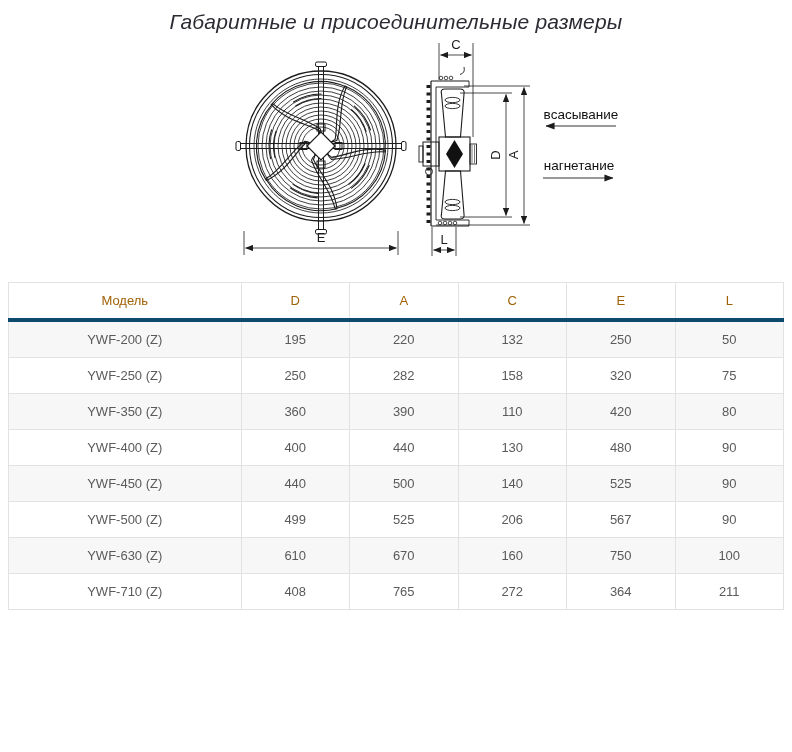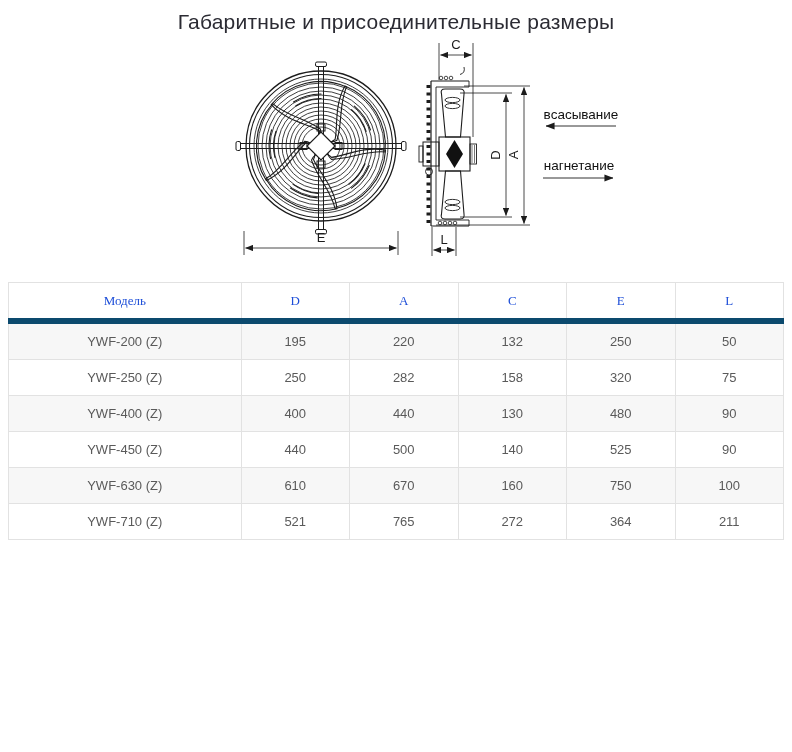--- a/index.html
+++ b/index.html
@@ -6,20 +6,21 @@
   body{width:792px;font-family:"Liberation Sans",sans-serif;color:#555;}
   .page{width:792px;box-sizing:border-box;}
 
   .title{
     margin:10px 0 4px 0;
     text-align:center;
     font-size:21px;
     font-weight:500;
     color:#2b2b33;
     letter-spacing:.2px;
+    font-style:italic;
   }
 
   .drawing-wrap{position:relative;height:238px;}
   .drawing-wrap svg{position:absolute;left:228px;top:0;}
 
   table.dims{
     width:776px;
     margin:6px 8px 0 8px;
     border-collapse:collapse;
     table-layout:fixed;
@@ -27,21 +28,21 @@
   table.dims th, table.dims td{
     border:1px solid #e2e2e2;
     height:35px;
     padding:0 4px;
     text-align:center;
     vertical-align:middle;
     font-size:13px;
     font-weight:400;
     color:#5a5a5a;
   }
-  table.dims th{color:#1d4ed8;border-bottom:6px solid #0c4a6e;font-family:Liberation Serif, serif;}
+  table.dims th{color:#a16207;border-bottom:4px solid #0c4a6e;}
   table.dims col.model-col{width:30%;}
   table.dims col.num-col{width:14%;}
   table.dims tbody tr:nth-child(odd){background:#f7f7f7;}
   table.dims tbody tr:nth-child(even){background:#ffffff;}
 </style>
 </head>
 <body>
 
 <div class="page">
 
@@ -243,46 +244,62 @@
       </tr>
       <tr>
         <td>YWF-250 (Z)</td>
         <td>250</td>
         <td>282</td>
         <td>158</td>
         <td>320</td>
         <td>75</td>
       </tr>
       <tr>
+        <td>YWF-350 (Z)</td>
+        <td>360</td>
+        <td>390</td>
+        <td>110</td>
+        <td>420</td>
+        <td>80</td>
+      </tr>
+      <tr>
         <td>YWF-400 (Z)</td>
         <td>400</td>
         <td>440</td>
         <td>130</td>
         <td>480</td>
         <td>90</td>
       </tr>
       <tr>
         <td>YWF-450 (Z)</td>
         <td>440</td>
         <td>500</td>
         <td>140</td>
         <td>525</td>
         <td>90</td>
       </tr>
       <tr>
+        <td>YWF-500 (Z)</td>
+        <td>499</td>
+        <td>525</td>
+        <td>206</td>
+        <td>567</td>
+        <td>90</td>
+      </tr>
+      <tr>
         <td>YWF-630 (Z)</td>
         <td>610</td>
         <td>670</td>
         <td>160</td>
         <td>750</td>
         <td>100</td>
       </tr>
       <tr>
         <td>YWF-710 (Z)</td>
-        <td>521</td>
+        <td>408</td>
         <td>765</td>
         <td>272</td>
         <td>364</td>
         <td>211</td>
       </tr>
     </tbody>
   </table>
 
 </div>
 

